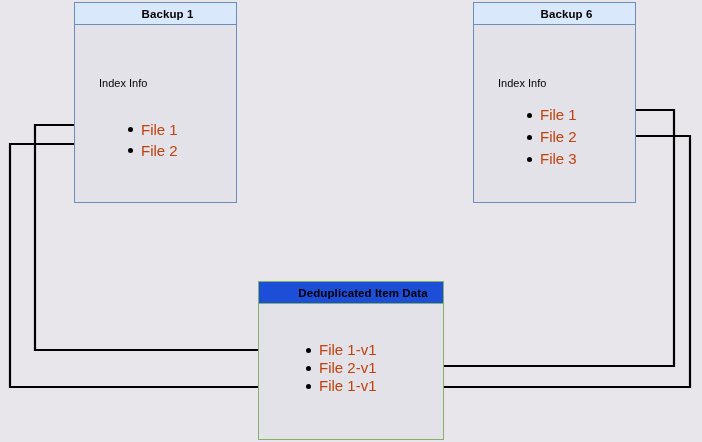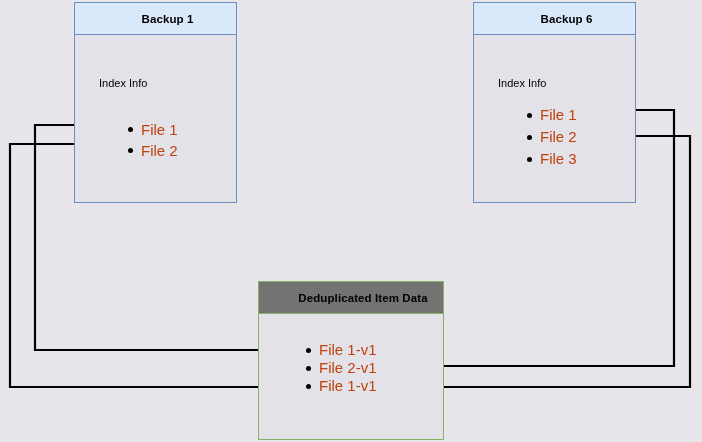--- a/index.html
+++ b/index.html
@@ -36,35 +36,35 @@
     background: #e3e2e8;
   }
   .box.green {
     border-color: #82b366;
   }
   .box-header {
     position: absolute;
     left: 0;
     right: 0;
     top: 0;
-    height: 32px;
+    height: 22px;
     box-sizing: border-box;
     background: #dae8fc;
     border-bottom: 1.6px solid #6c8ebf;
     font-size: 11.5px;
     font-weight: bold;
     color: #000;
     display: flex;
     align-items: center;
     justify-content: center;
     letter-spacing: 0.1px;
     padding-left: 24px;
   }
   .box.green > .box-header {
-    background: #737373;
+    background: #1d4ed8;
     border-bottom-color: #82b366;
   }
   .box-body {
     position: absolute;
     left: 0;
     right: 0;
     top: 22px;
     bottom: 0;
   }
   .index-label {

